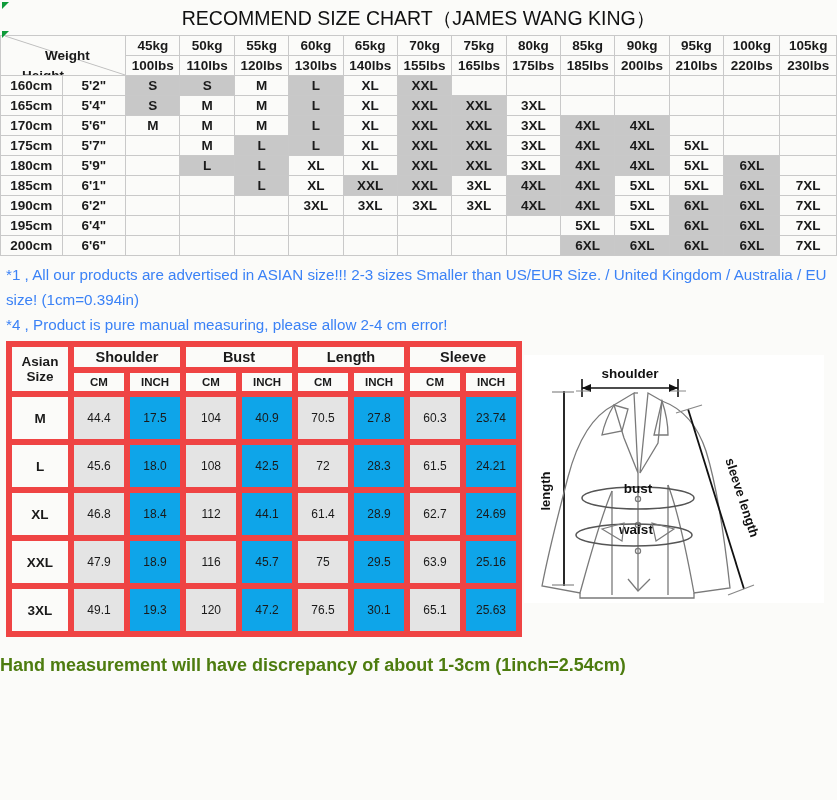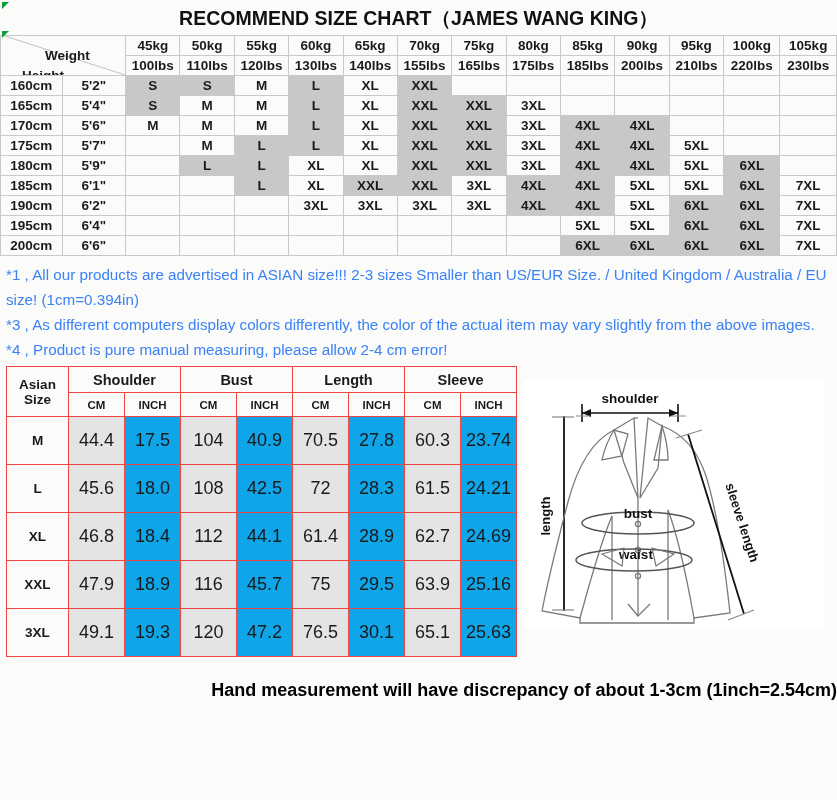--- a/index.html
+++ b/index.html
@@ -22,21 +22,21 @@
     width: 0; height: 0;
     border-top: 7px solid #0f9b3a;
     border-right: 7px solid transparent;
     z-index: 5;
   }
 
   
   #title {
     text-align: center;
     font-size: 19.5px;
-    font-weight: bold;
+    font-weight: normal;
     color: #111111;
     letter-spacing: 0px;
     padding-top: 5px;
     padding-bottom: 3px;
     font-family: "Liberation Sans", sans-serif;
   }
 
   
   table.grid {
     border-collapse: collapse;
@@ -105,53 +105,53 @@
     height: 310px;
   }
   table.meas {
     border-collapse: collapse;
     table-layout: fixed;
     width: 508px;
     margin-left: 6px;
     font-family: "Liberation Sans", sans-serif;
   }
   table.meas td, table.meas th {
-    border: 1px solid #ef4444;
+    border: 6px solid #ef4444;
     text-align: center;
     vertical-align: middle;
     font-size: 13px;
     color: #1a1a1a;
     background: #fbfbf9;
     padding: 0;
   }
   table.meas th { font-weight: bold; }
   table.meas td.c-cm   { background: #e4e4e4; }
   table.meas td.c-inch { background: #0ea5e9; }
   table.meas td.c-size { background: #fbfbf9; font-weight: bold; font-size: 13.5px; }
   table.meas th.h-group { font-size: 14.5px; height: 26px; }
   table.meas th.h-unit  { font-size: 11.5px; height: 24px; }
   table.meas th.h-asian { font-size: 13.5px; width: 62px; }
-  table.meas tbody td { height: 48px; font-size: 18px; }
+  table.meas tbody td { height: 48px; font-size: 12px; }
 
   
   #diagram {
     position: absolute;
     left: 516px;
     top: 2px;
     width: 316px;
     height: 262px;
   }
   #diagram svg { display: block; }
 
   
   #footer {
-    text-align: right;
+    text-align: left;
     font-size: 18px;
     font-weight: bold;
-    color: #000000;
+    color: #4d7c0f;
     padding-top: 4px;
     font-family: "Liberation Sans", sans-serif;
   }
 </style>
 </head>
 <body>
 
 <div id="page">
 
   <div class="corner-mark" style="left:2px; top:2px;"></div>
@@ -368,21 +368,20 @@
           <td class="hl">6XL</td>
           <td class="hl">6XL</td>
           <td class="hl">6XL</td>
           <td>7XL</td>
         </tr>
       </tbody>
   </table>
 
   <div id="notes">
       <p>*1 , All our products are advertised in ASIAN size!!! 2-3 sizes Smaller than US/EUR Size. / United Kingdom / Australia / EU size! (1cm=0.394in)</p>
-      <p>*3 , As different computers display colors differently, the color of the actual item may vary slightly from the above images.</p>
       <p>*4 , Product is pure manual measuring, please allow 2-4 cm error!</p>
     </div>
 
   <div id="bottom">
 
     <table class="meas" id="meas-table">
       <colgroup>
         <col style="width:62px">
         <col style="width:56px">
           <col style="width:56px">

